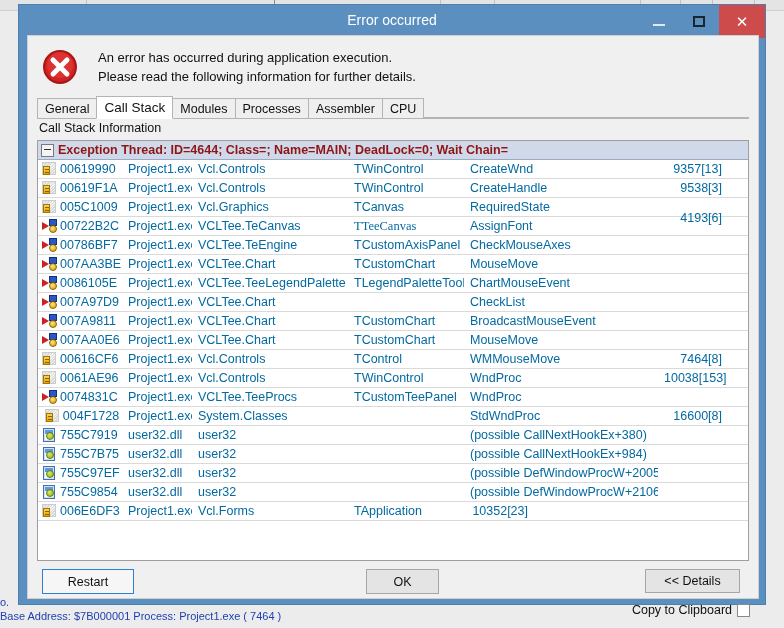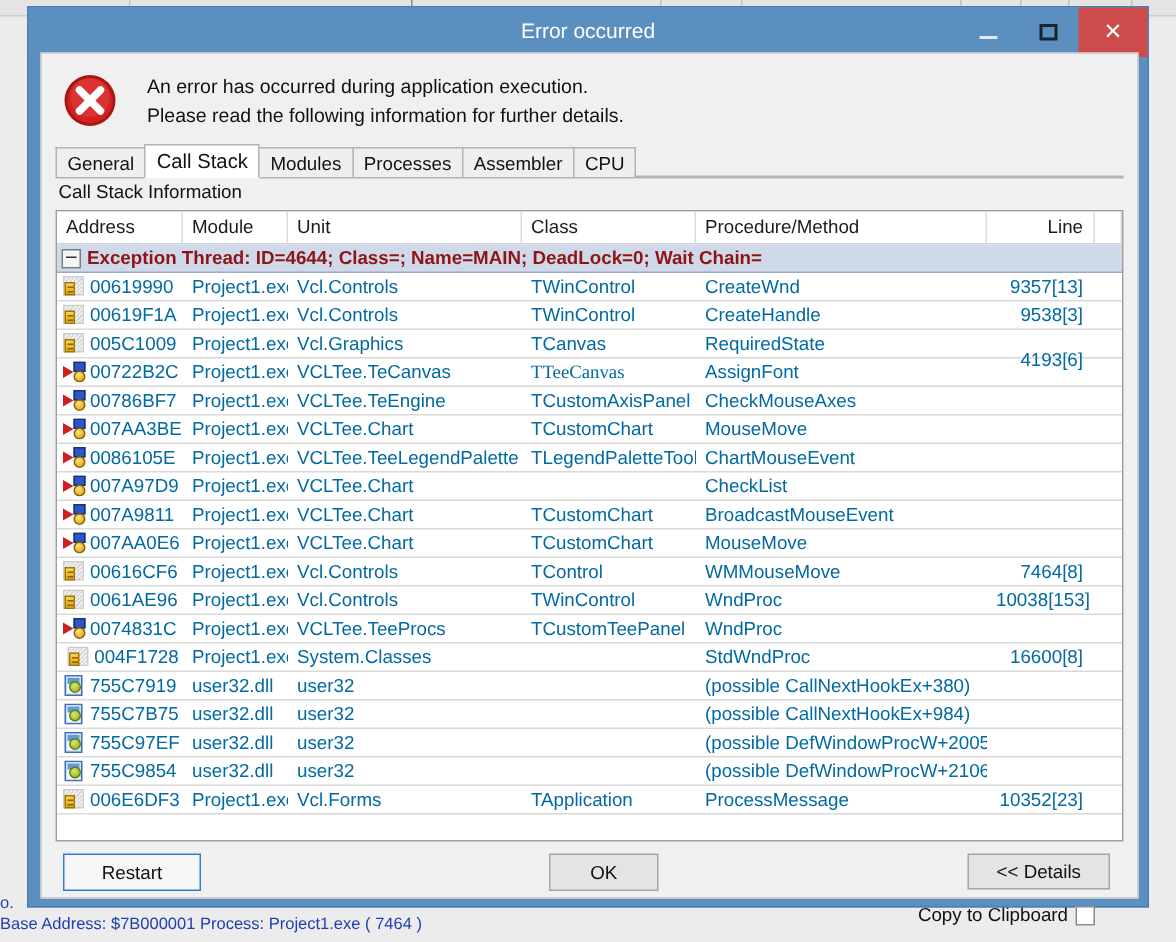--- a/index.html
+++ b/index.html
@@ -203,21 +203,21 @@
     box-sizing: border-box;
     font-size: 12.5px; color: #111;
     display: flex; align-items: center; justify-content: center;
   }
   .btn.focus { background: #f6f6f6; border: 1px solid #2f7fd1; }
   #btn-restart { left: 14px; top: 533px; width: 92px; }
   #btn-ok      { left: 338px; top: 533px; width: 73px; }
   #btn-details { left: 617px; top: 533px; width: 95px; height: 24px; }
 
   .clip-row {
-    position: absolute; right: 28px; top: 567px;
+    position: absolute; right: 8px; top: 567px;
     display: flex; align-items: center; font-size: 12.5px; color: #111;
   }
   .clip-box {
     width: 13px; height: 13px; margin-left: 5px;
     border: 1px solid #8a8a8a; background: #ffffff; box-sizing: border-box;
   }
 </style>
 </head>
 <body>
 
@@ -277,29 +277,20 @@
           <div class="tab"><span>Modules</span></div>
           <div class="tab"><span>Processes</span></div>
           <div class="tab"><span>Assembler</span></div>
           <div class="tab"><span>CPU</span></div>
           <div class="tab-filler"></div>
         </div>
 
       <div class="section-label">Call Stack Information</div>
 
       <div class="grid-wrap">
-        <div class="grid-head" id="grid-head">
-            <div class="cell" style="width: 84px; flex: 0 0 auto;"><span>Address</span></div>
-            <div class="cell" style="width: 70px; flex: 0 0 auto;"><span>Module</span></div>
-            <div class="cell" style="width: 156px; flex: 0 0 auto;"><span>Unit</span></div>
-            <div class="cell" style="width: 116px; flex: 0 0 auto;"><span>Class</span></div>
-            <div class="cell" style="width: 194px; flex: 0 0 auto;"><span>Procedure/Method</span></div>
-            <div class="cell num" style="width: 72px; flex: 0 0 auto;"><span>Line</span></div>
-            <div class="cell" style="width: 18px; flex: 0 0 auto;"><span></span></div>
-          </div>
         <div class="thread-row">
           <span class="expander"></span>
           <span>Exception Thread: ID=4644; Class=; Name=MAIN; DeadLock=0; Wait Chain=</span>
         </div>
         <div id="grid-body">
             <div class="row">
               <div class="c" style="width: 84px; flex: 0 0 auto; display: flex; align-items: center;">
                 <span class="rowicon">
                   <span class="ic-stack">
                     <span class="blk"></span>
@@ -611,21 +602,20 @@
                 <span class="rowicon">
                   <span class="ic-stack">
                     <span class="blk"></span>
                   </span>
                 </span>
                 <span>006E6DF3</span>
               </div>
               <div class="c" style="width: 70px; flex: 0 0 auto; padding-left: 6px;"><span>Project1.exe</span></div>
               <div class="c" style="width: 156px; flex: 0 0 auto; padding-left: 6px;"><span>Vcl.Forms</span></div>
               <div class="c" style="width: 116px; flex: 0 0 auto; padding-left: 6px;"><span>TApplication</span></div>
-              <div class="c" style="width: 194px; flex: 0 0 auto; padding-left: 6px;"><span>ProcessMessage</span></div>
               <div class="c num" style="width: 72px; flex: 0 0 auto; padding-left: 6px;"><span>10352[23]</span></div>
               <div class="c" style="width: 18px; flex: 0 0 auto;"></div>
             </div>
           </div>
       </div>
 
       <div class="btn focus" id="btn-restart">
         <span>Restart</span>
       </div>
       <div class="btn" id="btn-ok">

